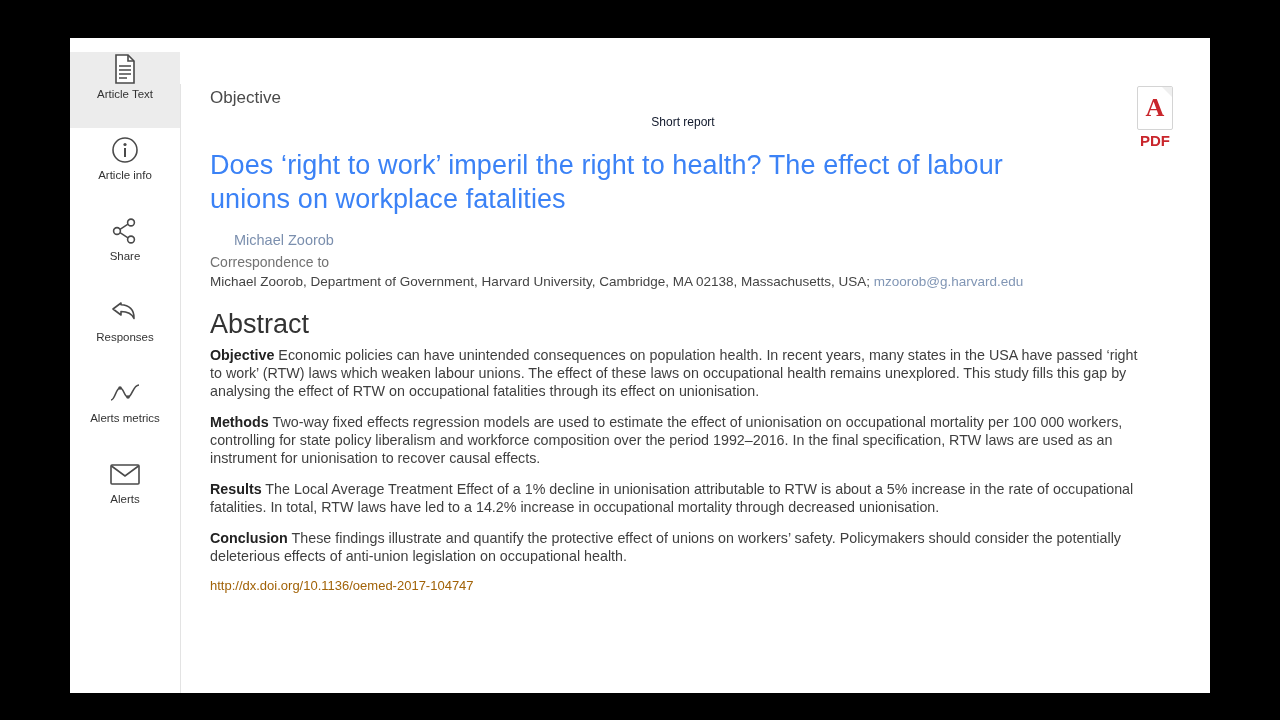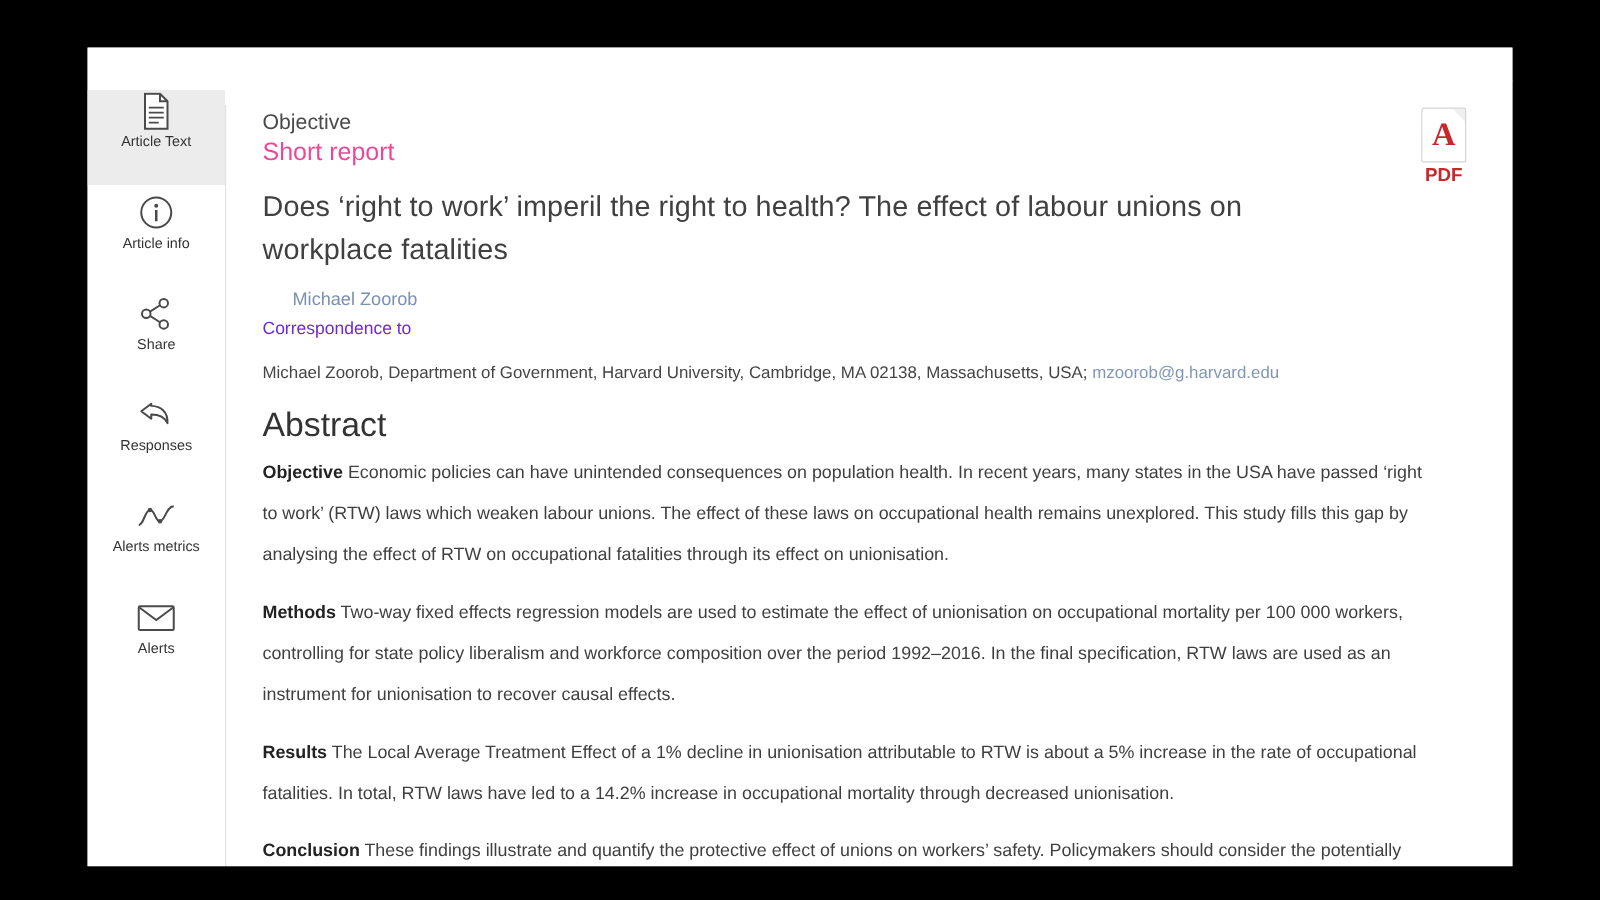--- a/index.html
+++ b/index.html
@@ -31,21 +31,21 @@
   }
 
   
   .toolbar {
     position: absolute;
     left: 0;
     top: 0;
     width: 110px;
     height: 655px;
     background: #ffffff;
-    padding-top: 34px;
+    padding-top: 14px;
     box-sizing: border-box;
   }
 
   .tool {
     width: 110px;
     height: 76px;
     display: flex;
     flex-direction: column;
     align-items: center;
     justify-content: flex-start;
@@ -100,45 +100,46 @@
   }
 
   .kicker {
     font-size: 17px;
     color: #4a4a4a;
     line-height: 24px;
     font-weight: 400;
   }
   .kicker .sub {
     display: block;
-    font-size: 20px;
-    color: #ec4899;
+    font-size: 12px;
+    color: #0f172a;
+    text-align: center;
   }
 
   h1.title {
-    font-size: 23px;
+    font-size: 27px;
     font-weight: 400;
-    color: #404040;
+    color: #3b82f6;
     line-height: 34px;
     margin: 14px 0 16px 0;
     max-width: 880px;
     letter-spacing: 0.1px;
   }
 
   .author {
     font-size: 14.5px;
     color: #7b8fae;
     margin-bottom: 6px;
     margin-left: 24px;
   }
 
   .corr-label {
     font-size: 14px;
-    color: #6d28d9;
-    margin-bottom: 20px;
+    color: #737373;
+    margin-bottom: 4px;
   }
 
   .corr-line {
     font-size: 13.5px;
     color: #444;
     margin-bottom: 20px;
   }
   .corr-line a {
     color: #8196b5;
     text-decoration: none;
@@ -146,21 +147,21 @@
 
   h2.abstract-head {
     font-size: 27px;
     font-weight: 400;
     color: #333;
     margin: 4px 0 6px 0;
   }
 
   p.para {
     font-size: 14.3px;
-    line-height: 33px;
+    line-height: 18px;
     color: #3f3f3f;
     margin: 0 16px 13px 0;
     max-width: 985px;
   }
 
   p.para b {
     font-weight: 700;
     color: #222;
   }
 

